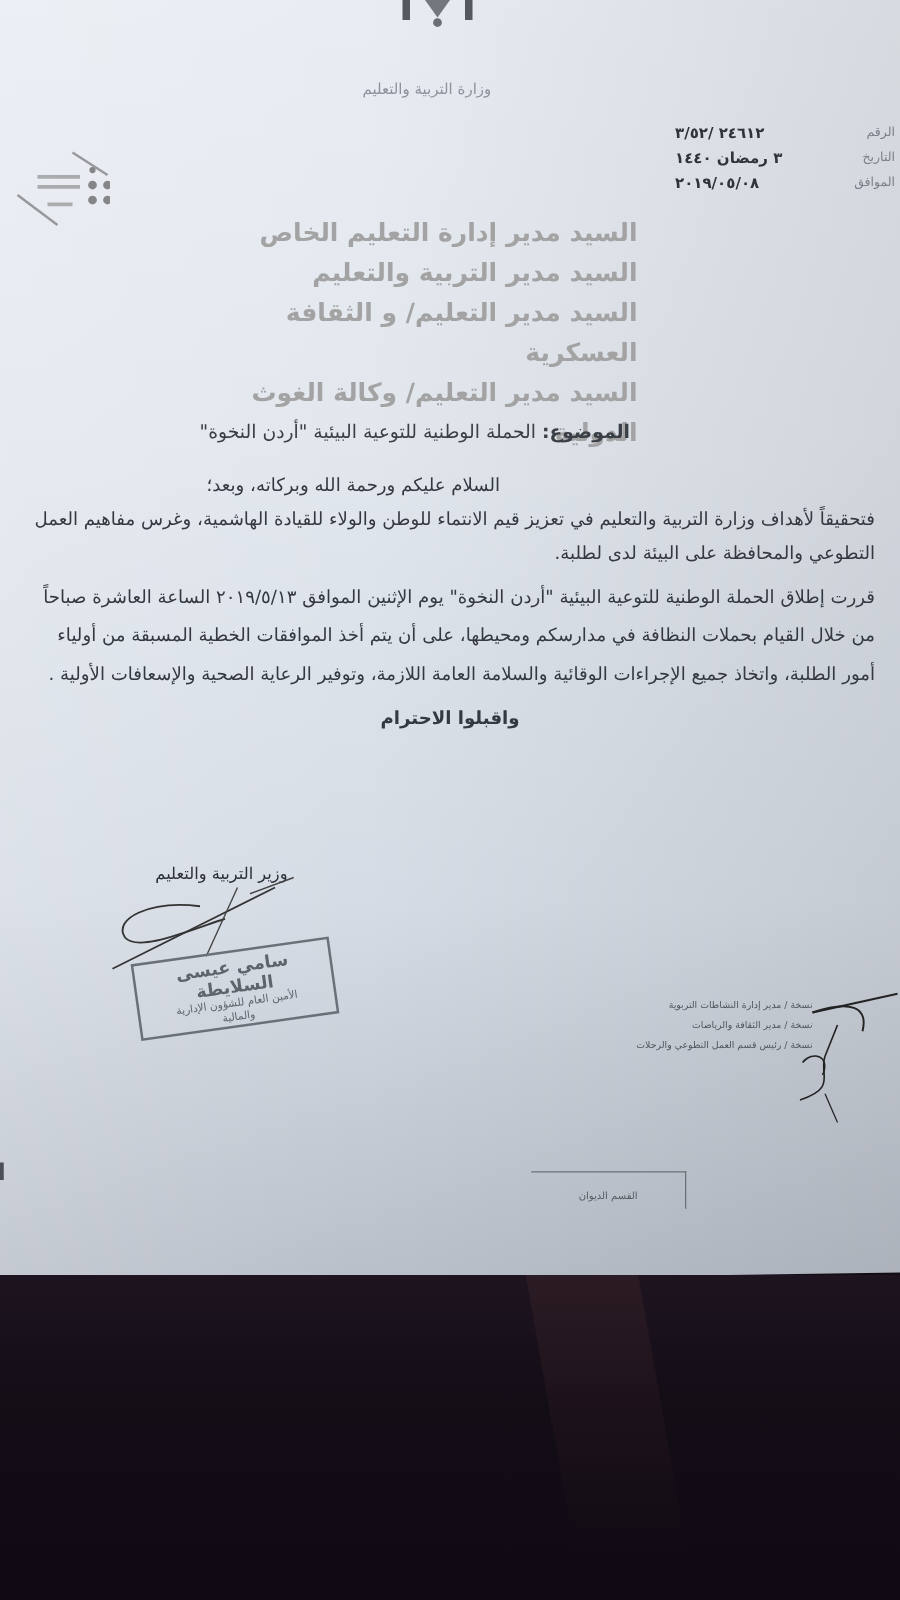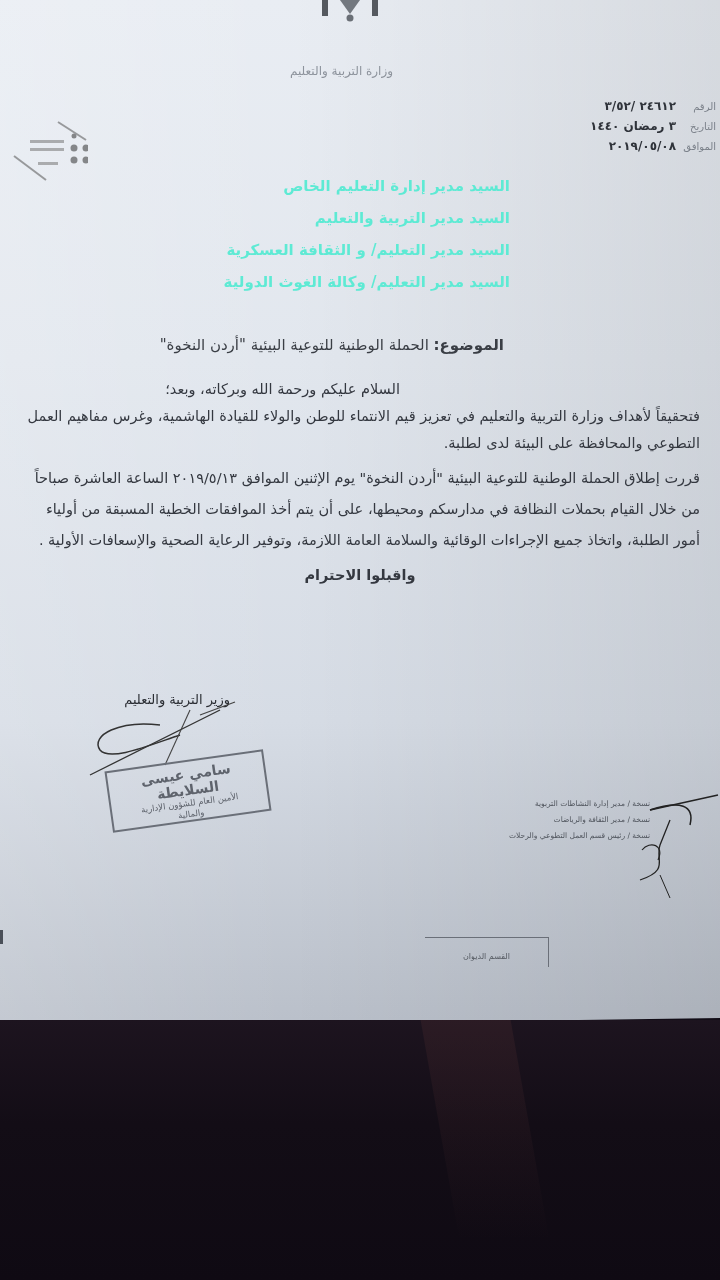--- a/index.html
+++ b/index.html
@@ -35,24 +35,24 @@
     font-family: "DejaVu Serif", serif; font-size: 12px; color: #8d939c; text-align: left;
   }
   .emblem-stamp { position: absolute; left: 8px; top: 118px; width: 80px; height: 65px; opacity: .55; }
 
   .ref-block {
     position: absolute; left: 540px; top: 96px; width: 176px;
     font-size: 12px; color: #2f333a;
   }
   .ref-row { display: flex; direction: rtl; justify-content: flex-start; align-items: center; height: 20px; }
   .ref-label { width: 40px; color: #7b818a; font-size: 10px; }
-  .ref-value { flex: 1; text-align: right; font-weight: bold; letter-spacing: 1px; }
+  .ref-value { flex: 1; text-align: left; font-weight: bold; letter-spacing: 1px; }
 
   .addressees { position: absolute; left: 190px; top: 170px; width: 320px; }
-  .addressees div { font-size: 15px; line-height: 32px; font-weight: bold; color: #5eead4; }
+  .addressees div { font-size: 20px; line-height: 32px; font-weight: bold; color: #a3a3a3; }
 
   .subject {
     position: absolute; left: 42px; top: 336px; width: 462px;
     font-size: 15px; color: #3a3e45;
   }
   .subject .lbl { font-weight: bold; }
 
   .body-text { position: absolute; left: 20px; top: 376px; width: 680px; font-size: 14.5px; color: #343840; }
   .body-text p { line-height: 27px; }
   .greeting { font-weight: normal; padding-right: 300px; }

